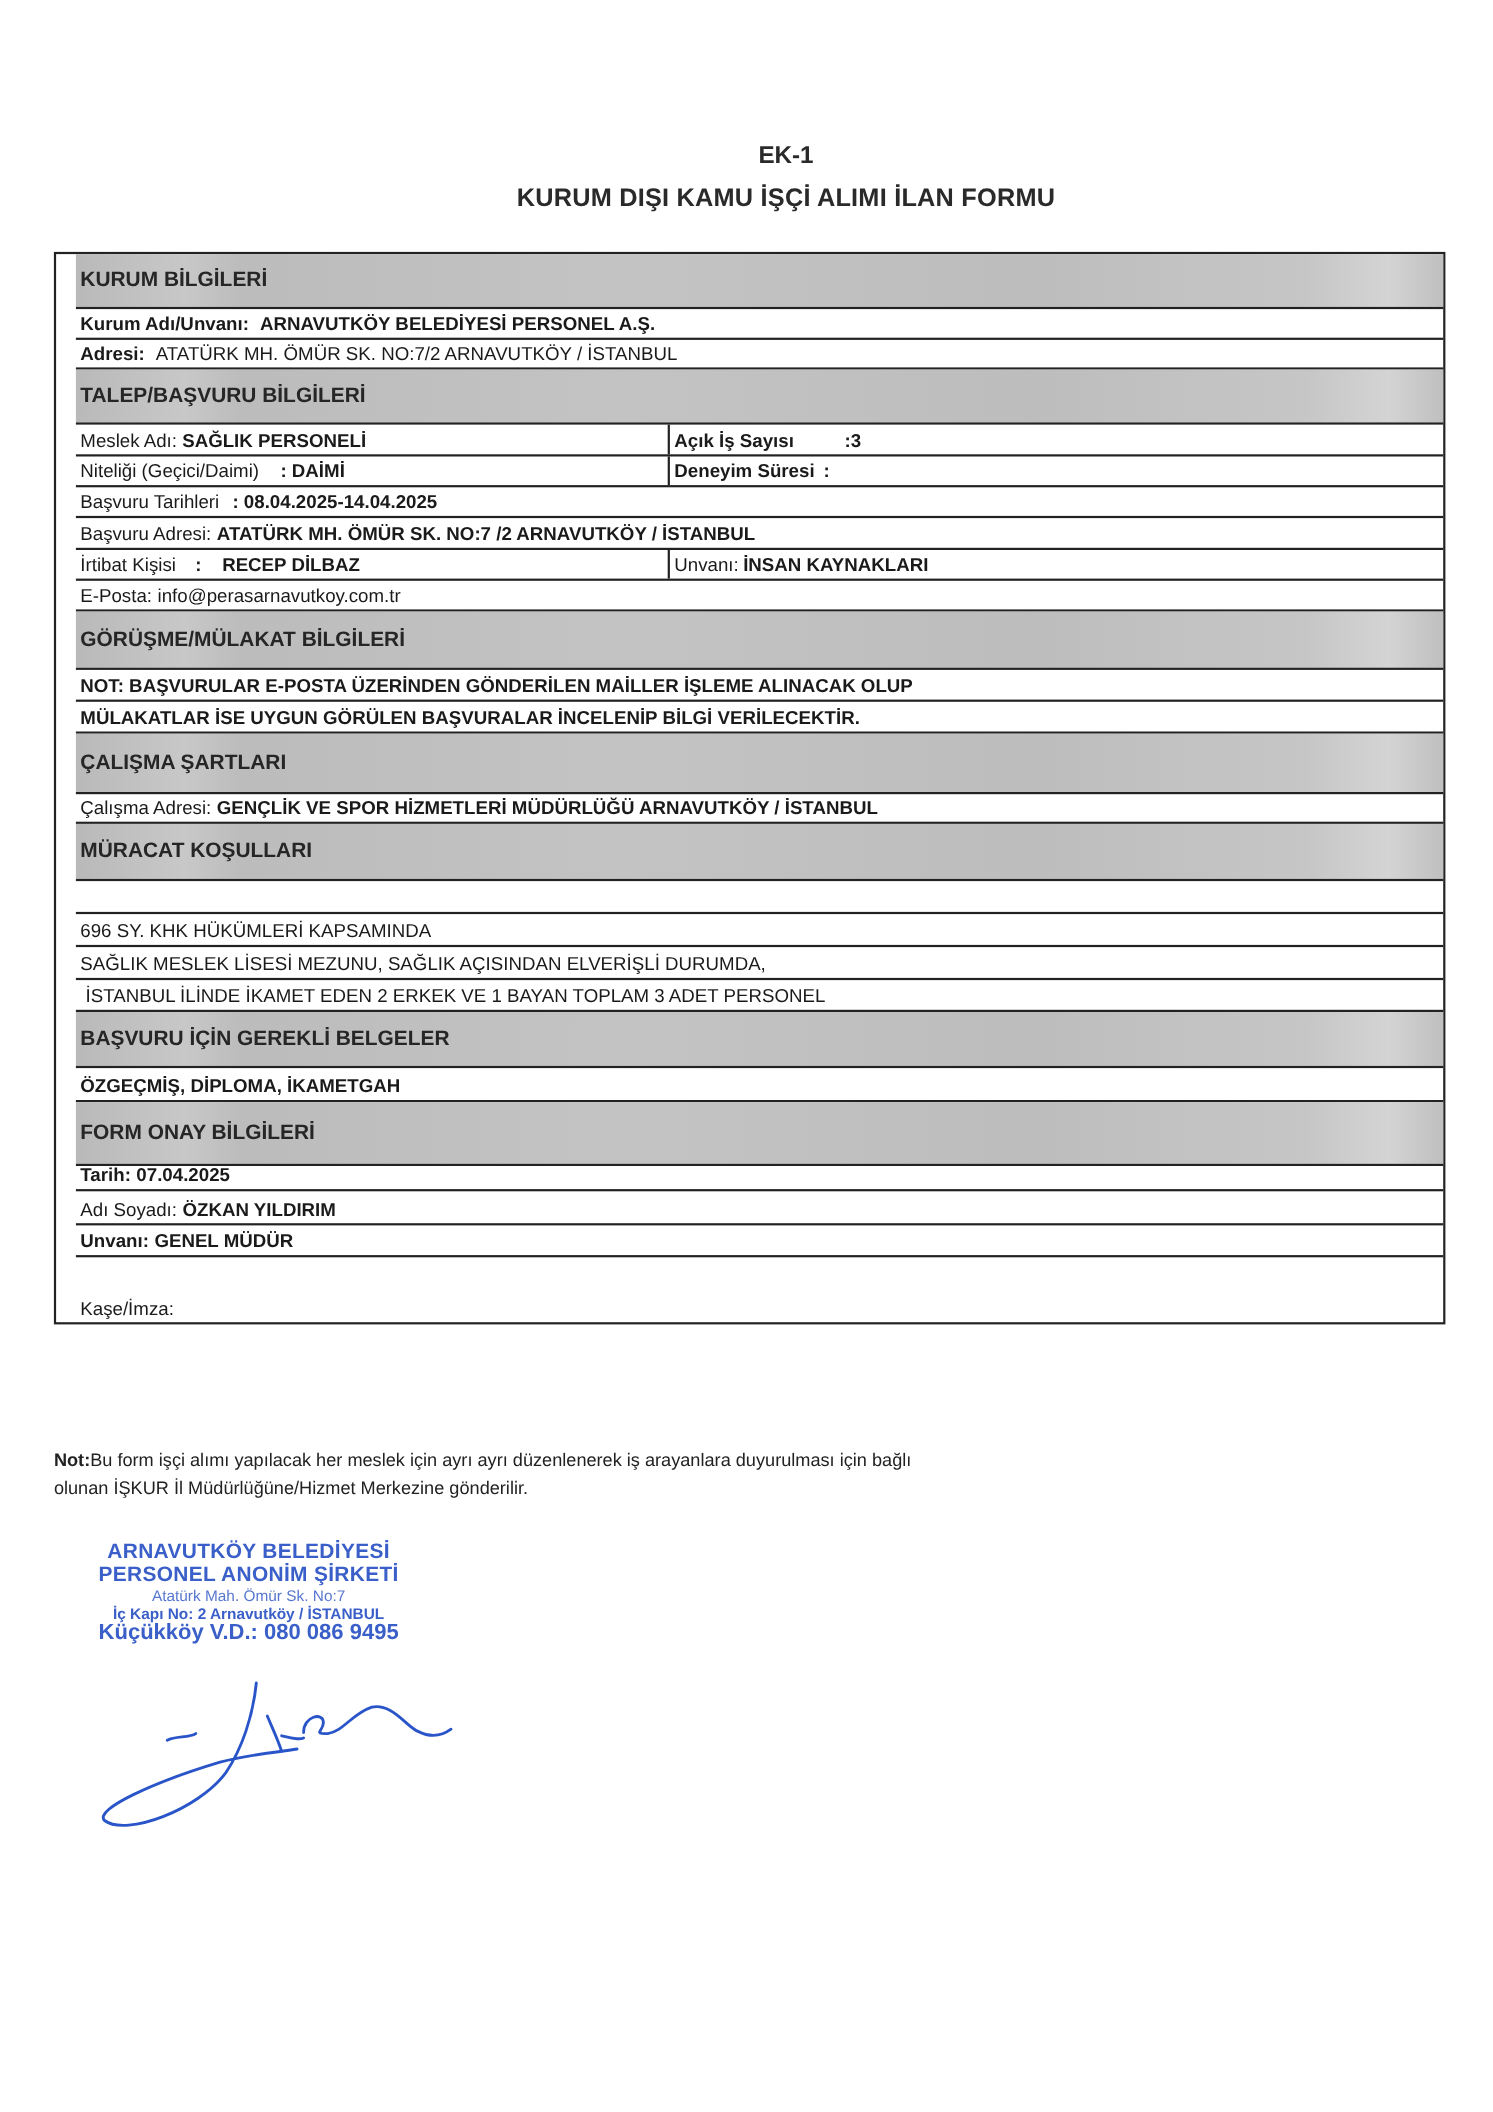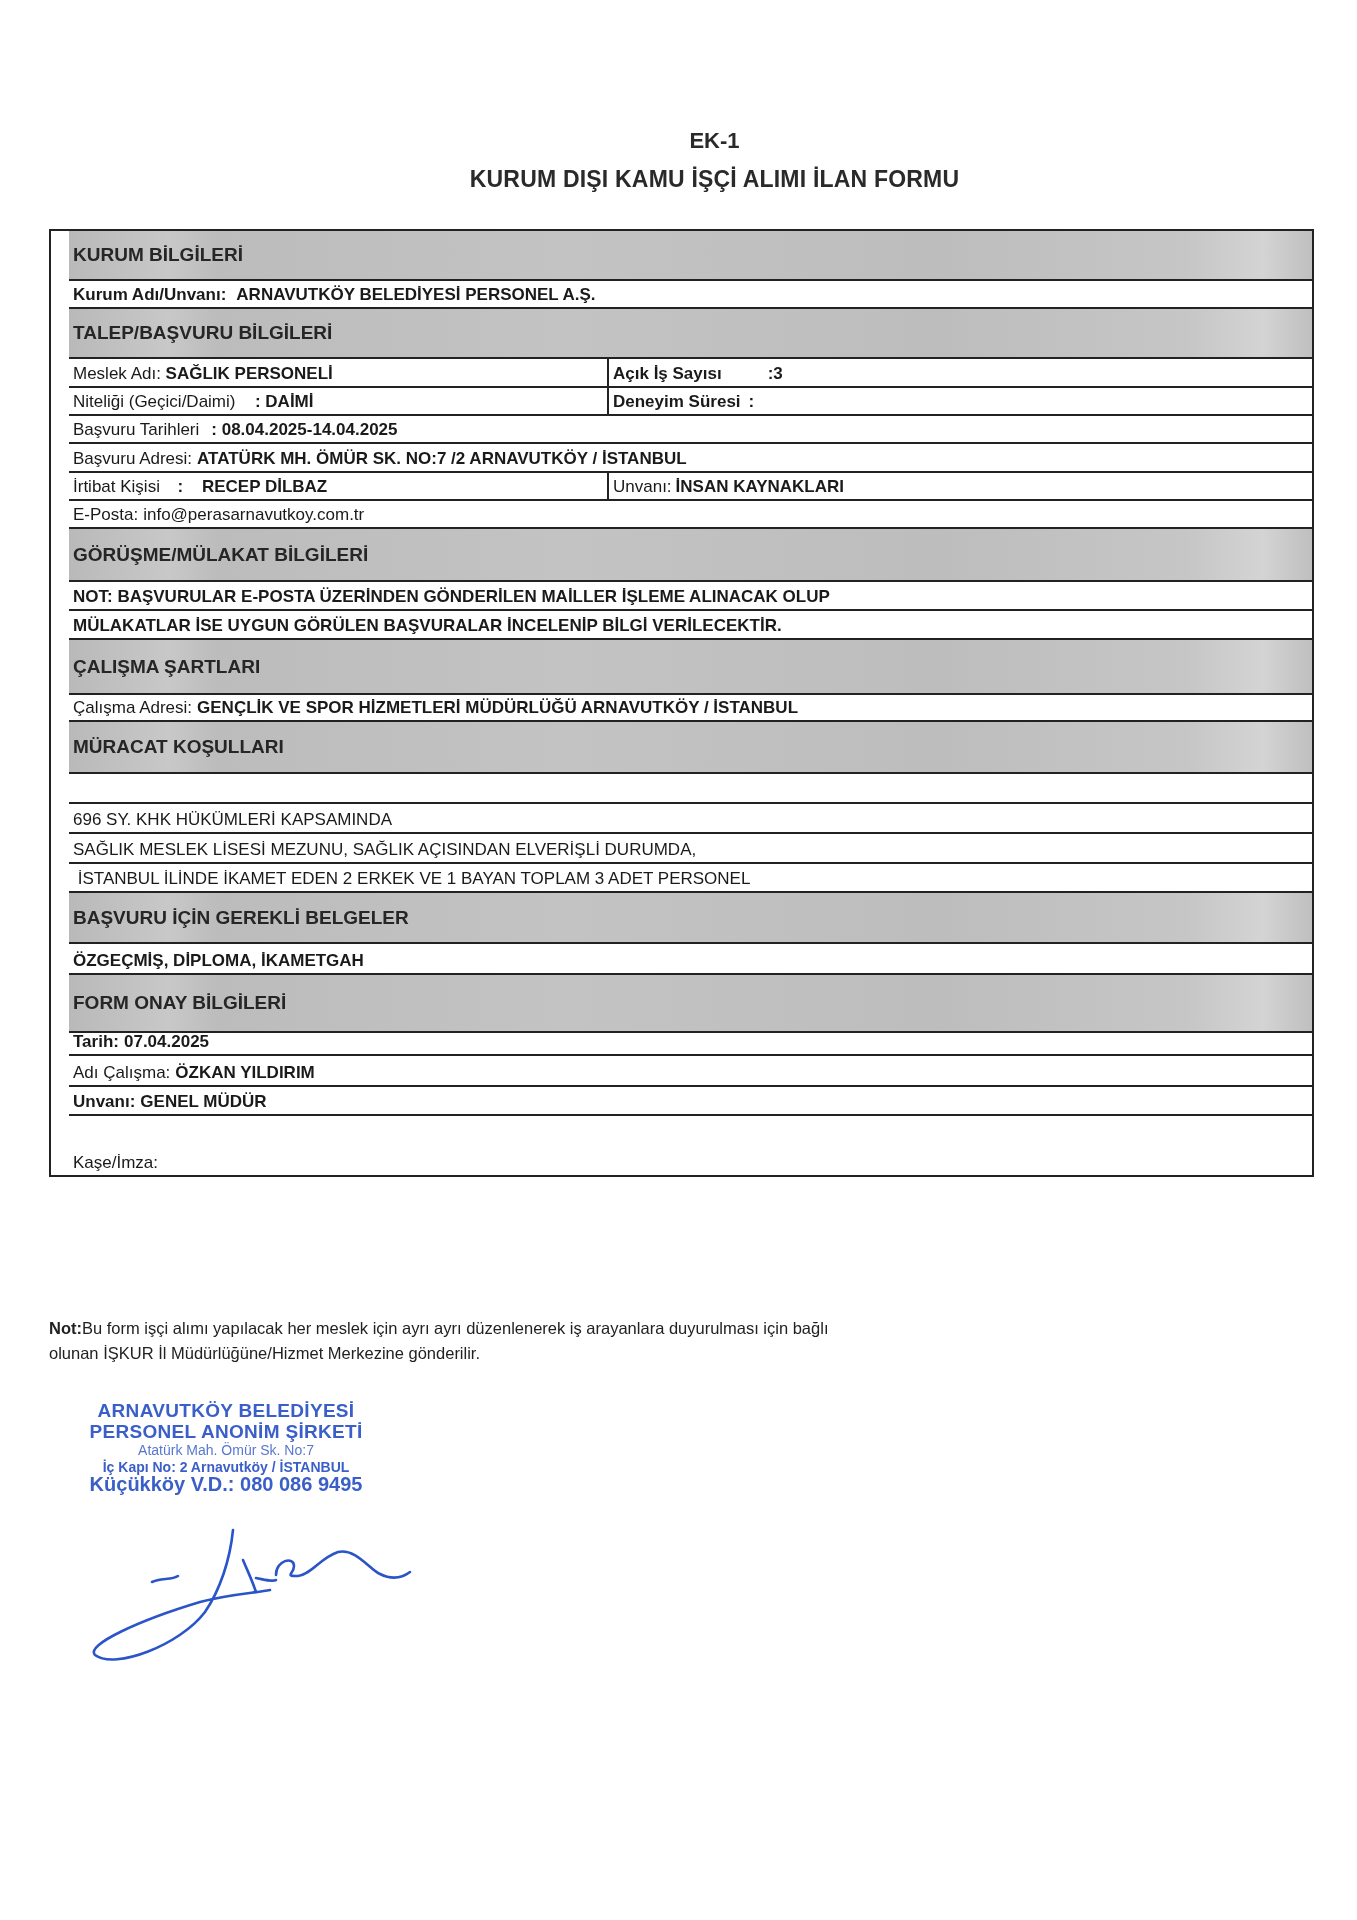--- a/index.html
+++ b/index.html
@@ -49,20 +49,25 @@
 <div class="form-table">
 
   <div class="row hdr" style="height:50px">
     <span>KURUM BİLGİLERİ</span>
   </div>
   <div class="row" style="height:28px">
     <span class="lbl">Kurum Adı/Unvanı:</span>
     <span class="gap" style="width:10px"></span>
     <span class="val">ARNAVUTKÖY BELEDİYESİ PERSONEL A.Ş.</span>
   </div>
+  <div class="row" style="height:27px">
+    <span class="lbl">Adresi:</span>
+    <span class="gap" style="width:10px"></span>
+    <span class="plain">ATATÜRK MH. ÖMÜR SK. NO:7/2 ARNAVUTKÖY / İSTANBUL</span>
+  </div>
 
   <div class="row hdr" style="height:50px">
     <span>TALEP/BAŞVURU BİLGİLERİ</span>
   </div>
   <div class="row" style="height:29px">
     <div class="cell-l">
       <span class="plain">Meslek Adı:</span>
       <span class="val">SAĞLIK PERSONELİ</span>
     </div>
     <div class="cell-r">
@@ -155,21 +160,21 @@
 
   <div class="row hdr" style="height:58px">
     <span>FORM ONAY BİLGİLERİ</span>
   </div>
   <div class="row" style="height:23px">
     <span class="bold">Tarih:</span>
     <span class="gap" style="width:5px"></span>
     <span class="val">07.04.2025</span>
   </div>
   <div class="row" style="height:31px">
-    <span class="plain">Adı Çalışma:</span>
+    <span class="plain">Adı Soyadı:</span>
     <span class="gap" style="width:5px"></span>
     <span class="val">ÖZKAN YILDIRIM</span>
   </div>
   <div class="row" style="height:29px">
     <span class="bold">Unvanı:</span>
     <span class="gap" style="width:5px"></span>
     <span class="val">GENEL MÜDÜR</span>
   </div>
   <div class="row" style="height:59px">
     <span class="plain">Kaşe/İmza:</span>

